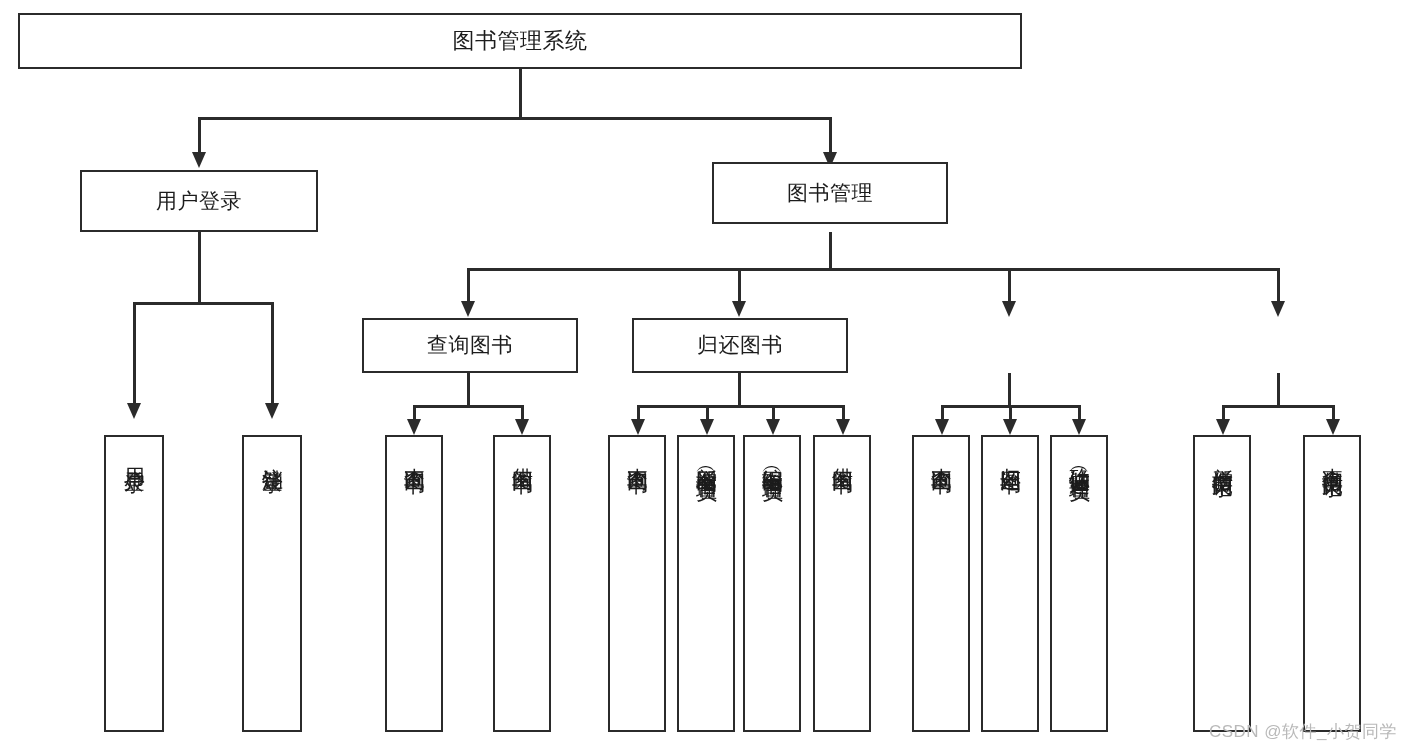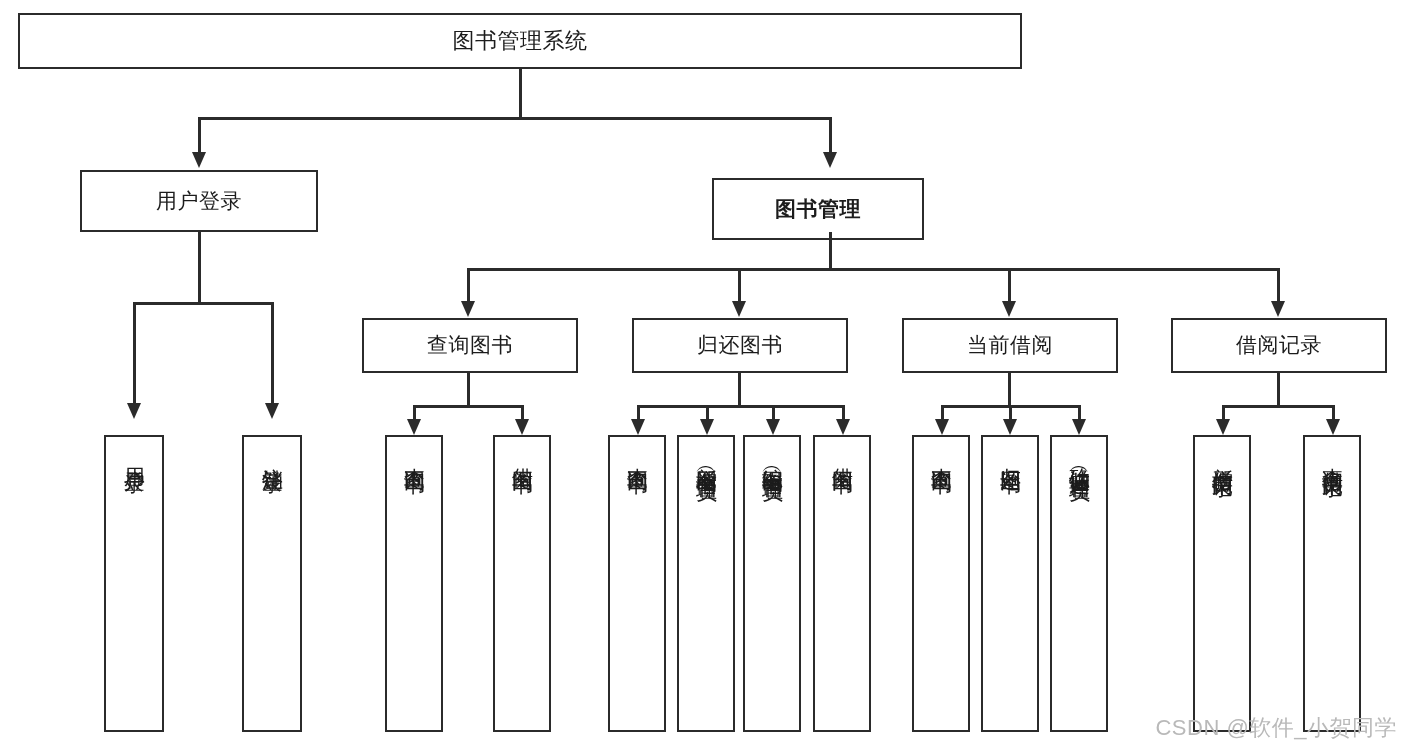--- a/index.html
+++ b/index.html
@@ -75,21 +75,21 @@
     border-left: 7px solid transparent;
     border-right: 7px solid transparent;
     border-top: 16px solid #2b2b2b;
   }
 
   
   #watermark {
     position: absolute;
     right: 8px;
     bottom: 4px;
-    font-size: 22px;
+    font-size: 17px;
     color: #b9b9b9;
     letter-spacing: 0.5px;
     white-space: nowrap;
     pointer-events: none;
   }
 </style>
 </head>
 <body>
 
 <div id="canvas">
@@ -104,21 +104,21 @@
 
   <div class="vline" style="left:198px; top:117px; height:36px;"></div>
   <div class="arrow" style="left:192px; top:152px;"></div>
 
   <div class="vline" style="left:829px; top:117px; height:36px;"></div>
   <div class="arrow" style="left:823px; top:152px;"></div>
 
   <div class="node level2" style="left:80px; top:170px; width:238px; height:62px;">
     <span class="label">用户登录</span>
   </div>
-  <div class="node level2" style="left:712px; top:178px; width:212px; height:62px;font-weight:bold;">
+  <div class="node level2" style="left:712px; top:162px; width:236px; height:62px;">
     <span class="label">图书管理</span>
   </div>
 
   <div class="vline" style="left:198px; top:232px; height:72px;"></div>
   <div class="hline" style="left:133px; top:302px; width:140px;"></div>
   <div class="vline" style="left:133px; top:302px; height:102px;"></div>
   <div class="arrow" style="left:127px; top:403px;"></div>
   <div class="vline" style="left:271px; top:302px; height:102px;"></div>
   <div class="arrow" style="left:265px; top:403px;"></div>
 
@@ -142,26 +142,20 @@
   <div class="arrow" style="left:1002px; top:301px;"></div>
 
   <div class="vline" style="left:1277px; top:268px; height:34px;"></div>
   <div class="arrow" style="left:1271px; top:301px;"></div>
 
   <div class="node level3" style="left:362px; top:318px; width:216px; height:55px;">
     <span class="label">查询图书</span>
   </div>
   <div class="node level3" style="left:632px; top:318px; width:216px; height:55px;">
     <span class="label">归还图书</span>
-  </div>
-  <div class="node level3" style="left:902px; top:318px; width:216px; height:55px;">
-    <span class="label">当前借阅</span>
-  </div>
-  <div class="node level3" style="left:1171px; top:318px; width:216px; height:55px;">
-    <span class="label">借阅记录</span>
   </div>
 
   <div class="vline" style="left:467px; top:373px; height:34px;"></div>
   <div class="hline" style="left:413px; top:405px; width:110px;"></div>
   <div class="vline" style="left:413px; top:405px; height:16px;"></div>
   <div class="arrow" style="left:407px; top:419px;"></div>
   <div class="vline" style="left:521px; top:405px; height:16px;"></div>
   <div class="arrow" style="left:515px; top:419px;"></div>
 
   <div class="node leaf" style="left:385px; top:435px; width:58px; height:297px;">

